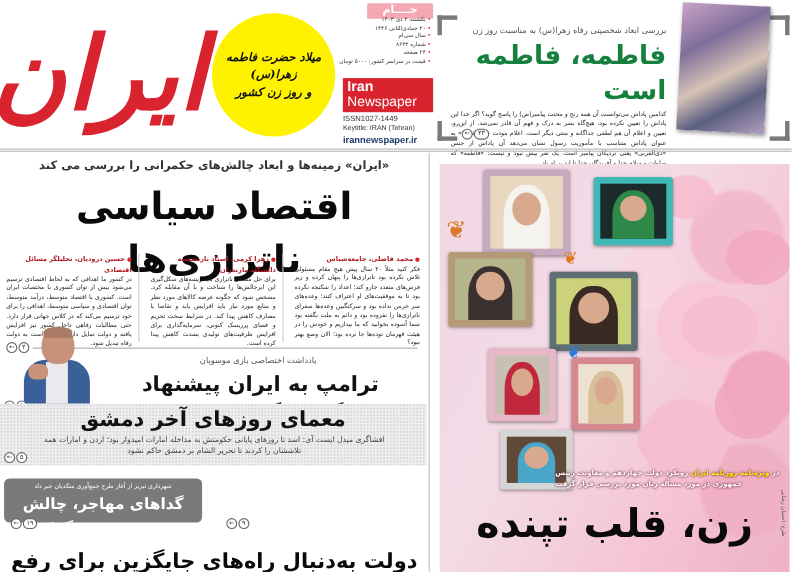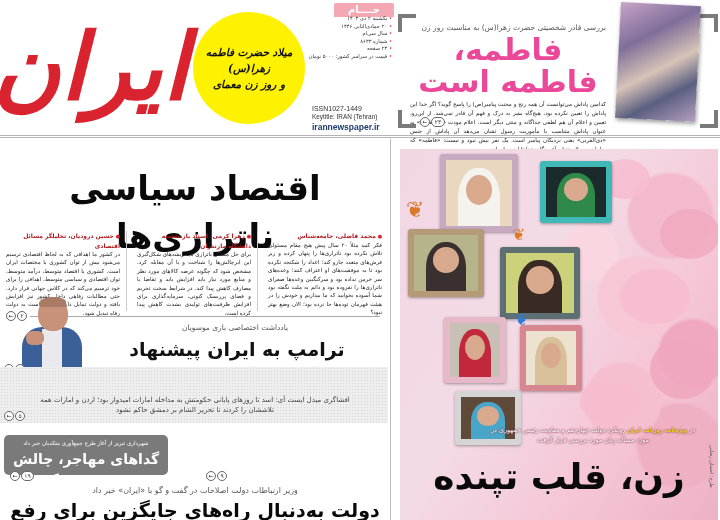--- a/index.html
+++ b/index.html
@@ -52,21 +52,21 @@
   .c-tr { right: 0; top: 4px; border-width: 4px 4px 0 0; }
   .c-bl { left: 0; bottom: 4px; border-width: 0 0 4px 4px; }
   .c-br { right: 0; bottom: 4px; border-width: 0 4px 4px 0; }
   .fatemeh-photo {
     position: absolute; right: 20px; top: -6px; width: 80px; height: 116px;
     background: linear-gradient(150deg, #c9a3c8 0%, #7f6e9a 30%, #d7c3b8 55%, #5a5f80 75%, #b59fc0 100%);
     transform: rotate(3deg); box-shadow: 1px 2px 4px rgba(0,0,0,0.4);
   }
   .fatemeh-text { position: absolute; left: 12px; top: 12px; width: 196px; text-align: right; }
   .fatemeh-kicker { font-size: 7.5px; color: #555; line-height: 12px; }
-  .fatemeh-title { font-size: 30px; font-weight: bold; line-height: 32px; color: #ec4899; text-align: center; }
+  .fatemeh-title { font-size: 24px; font-weight: bold; line-height: 32px; color: #15803d; }
   .fatemeh-body { font-size: 5.6px; line-height: 9px; color: #222; text-align: justify; text-align-last: right; margin-top: 2px; }
   .page-ref { position: absolute; display: flex; gap: 1px; direction: ltr; }
   .page-ref span { display: inline-block; width: 10px; height: 10px; border: 1px solid #666; border-radius: 50%; font-size: 6px; line-height: 8px; text-align: center; color: #333; background: #fff; }
 
   .rule-top { position: absolute; left: 0; top: 135px; width: 720px; height: 3px; border-top: 1px solid #b5b5b5; border-bottom: 1px solid #b5b5b5; }
 
   
   .left-col { position: absolute; left: 0; top: 139px; width: 390px; height: 381px; }
   .lead-kicker { position: absolute; left: 0; top: 6px; width: 390px; text-align: center; font-size: 10.5px; color: #333; font-weight: bold; }
   .lead-title { position: absolute; left: 0; top: 25px; width: 390px; text-align: center; font-size: 34px; font-weight: bold; line-height: 48px; color: #0a0a0a; letter-spacing: -1px; }
@@ -119,74 +119,79 @@
       radial-gradient(circle at 60% 28%, #fad6e1 0 8%, transparent 9%),
       linear-gradient(120deg, #f1d7e4 0%, #f3dbe6 40%, #f5c6d6 70%, #eeb1c6 100%);
   }
   .blossom { position: absolute; border-radius: 50%; background: #f6bccf; opacity: 0.85; }
   .frame { position: absolute; padding: 6px; border-radius: 3px; box-shadow: 0 1px 3px rgba(0,0,0,0.35); }
   .frame .portrait { width: 100%; height: 100%; position: relative; overflow: hidden; }
   .portrait .face { position: absolute; left: 30%; top: 22%; width: 40%; height: 46%; border-radius: 50%; background: #d9a98e; }
   .portrait .scarf { position: absolute; left: 18%; top: 12%; width: 64%; height: 100%; border-radius: 45% 45% 0 0; }
   .butterfly { position: absolute; font-size: 22px; line-height: 22px; }
 
-  .feature-sub { position: absolute; right: 20px; top: 276px; width: 210px; text-align: center; font-size: 6.4px; line-height: 10px; color: #fff; font-weight: normal; text-shadow: 0 0 2px #7a2f47, 0 0 2px #7a2f47; }
+  .feature-sub { position: absolute; right: 3px; top: 276px; width: 210px; text-align: left; font-size: 6.4px; line-height: 10px; color: #fff; font-weight: bold; text-shadow: 0 0 2px #7a2f47, 0 0 2px #7a2f47; }
   .feature-sub .hl { color: #fff200; }
   .feature-title { position: absolute; left: 0; top: 298px; width: 318px; text-align: center; font-size: 36px; font-weight: bold; line-height: 60px; color: #0a0a0a; letter-spacing: -1px; }
   .credit { position: absolute; right: 3px; top: 296px; writing-mode: vertical-rl; font-size: 5px; color: #555; }
 </style>
 </head>
 <body>
 
 <div id="masthead">
   <div class="logo">ایران</div>
 
   <div class="yellow-badge">
     <div class="l1">میلاد حضرت فاطمه زهرا(س)</div>
-    <div class="l2">و روز زن معمای</div>
+    <div class="l2">و روز زن کشور</div>
   </div>
 
   <div class="issue-info">
     <div class="jam-tag">جــــام</div>
     <ul class="info-list">
       <li>یکشنبه ۲ دی ۱۴۰۳</li>
       <li>۲۰ جمادی‌الثانی ۱۴۴۶</li>
       <li>سال سی‌ام</li>
       <li>شماره ۸۶۳۳</li>
       <li>۲۴ صفحه</li>
       <li>قیمت در سراسر کشور: ۵۰۰۰ تومان</li>
     </ul>
+    <div class="newspaper-box">
+      <div class="b1">Iran</div>
+      <div class="b2">Newspaper</div>
+    </div>
     <div class="meta-ltr">
       <div class="m1">ISSN1027-1449</div>
       <div class="m2">Keytitle: IRAN (Tehran)</div>
       <div class="m3">irannewspaper.ir</div>
     </div>
   </div>
 
   <div class="fatemeh-box">
     <div class="corner c-tl"></div>
     <div class="corner c-tr"></div>
     <div class="corner c-bl"></div>
     <div class="corner c-br"></div>
     <div class="fatemeh-photo"></div>
     <div class="fatemeh-text">
-      <div class="fatemeh-kicker">بررسی قادر شخصیتی حضرت زهرا(س) به مناسبت روز زن</div>
+      <div class="fatemeh-kicker">بررسی ابعاد شخصیتی رفاه زهرا(س) به مناسبت روز زن</div>
       <div class="fatemeh-title">فاطمه، فاطمه است</div>
       <div class="fatemeh-body">کدامین پاداش می‌توانست آن همه رنج و محنت پیامبر(ص) را پاسخ گوید؟ اگر خدا این پاداش را تعیین نکرده بود، هیچ‌گاه بشر به درک و فهم آن قادر نمی‌شد. از این‌رو، تعیین و اعلام آن هم لطفی جداگانه و منتی دیگر است. اعلام مودت «ذی‌القربی» به عنوان پاداش متناسب با مأموریت رسول نشان می‌دهد آن پاداش از جنس «ذی‌القربی» یعنی نزدیکان پیامبر است. یک نفر بیش نبود و نیست: «فاطمه» که صلوات و سلام خدا و آفریدگان خدا تا ابد بر او باد.</div>
     </div>
     <div class="page-ref" style="left: 22px; top: 107px;">
       <span>←</span>
       <span style="width:14px;border-radius:6px;">۲۳</span>
     </div>
   </div>
 </div>
 
 <div class="rule-top"></div>
 
 <div class="left-col">
+  <div class="lead-kicker">«ایران» زمینه‌ها و ابعاد چالش‌های حکمرانی را بررسی می کند</div>
   <div class="lead-title">اقتصاد سیاسی ناترازی‌ها</div>
 
   <div class="opinions">
     <div class="op">
       <div class="op-author">محمد فاضلی، جامعه‌شناس</div>
       <div class="op-body">فکر کنید مثلاً ۲۰ سال پیش هیچ مقام مسئولی تلاش نکرده بود ناترازی‌ها را پنهان کرده و زیر فرش‌های متعدد جارو کند؛ اعداد را شکنجه نکرده بود تا به موفقیت‌های او اعتراف کنند؛ وعده‌های سر خرمن نداده بود و سرکنگبین وعده‌ها صفرای ناترازی‌ها را نفزوده بود و دائم به ملت نگفته بود شما آسوده بخوابید که ما بیداریم و خودش را در هیئت قهرمان توده‌ها جا نزده بود؛ الان وضع بهتر نبود؟</div>
     </div>
     <div class="op">
       <div class="op-author">زهرا کرمی، استاد بازنشسته دانشگاه مازندران</div>
       <div class="op-body">برای حل مشکل ناترازی باید ریشه‌های شکل‌گیری این ابرچالش‌ها را شناخت و با آن مقابله کرد. مشخص شود که چگونه عرضه کالاهای مورد نظر و منابع مورد نیاز باید افزایش یابد و تقاضا یا مصارف کاهش پیدا کند. در شرایط سخت تحریم و فضای پرریسک کنونی، سرمایه‌گذاری برای افزایش ظرفیت‌های تولیدی بشدت کاهش پیدا کرده است.</div>
@@ -211,42 +216,42 @@
     <div class="trump-hand"></div>
   </div>
   <div class="trump-kicker">یادداشت اختصاصی بازی موسویان</div>
   <div class="trump-title">ترامپ به ایران پیشنهاد گفت‌وگو می‌دهد</div>
   <div class="page-ref" style="left: 4px; top: 225px;">
     <span>←</span>
     <span>۱</span>
   </div>
 
   <div class="damascus-box">
+    <div class="damascus-title">معمای روزهای آخر دمشق</div>
     <div class="damascus-sub">افشاگری میدل ایست آی: اسد تا روزهای پایانی حکومتش به مداخله امارات امیدوار بود؛ اردن و امارات همه تلاششان را کردند تا تحریر الشام بر دمشق حاکم نشود</div>
     <div class="page-ref" style="left: 4px; top: 44px;">
       <span>←</span>
       <span>۵</span>
     </div>
   </div>
 
   <div class="page-ref" style="left: 206px; top: 332px;">
     <span>←</span>
     <span>۹</span>
   </div>
 
-  <div class="grey-box" style="left: 4px; width: 164px;">
+  <div class="grey-box" style="left: 4px; width: 180px;">
     <div class="gk">شهرداری تبریز از آغاز طرح جمع‌آوری متکدیان خبر داد</div>
     <div class="gt">گداهای مهاجر، چالش شهر بدون گدا</div>
   </div>
   <div class="page-ref" style="left: 10px; top: 332px;">
     <span>←</span>
     <span style="width:13px;border-radius:6px;">۱۹</span>
   </div>
 
-  <div class="filter-kicker">وزیر ارتباطات دولت اصلاحات در گفت و گو با «ایران» خبر داد</div>
   <div class="filter-title">دولت به‌دنبال راه‌های جایگزین برای رفع فیلترینگ</div>
 </div>
 
 <div class="vrule"></div>
 
 <div class="feature">
   <div class="blossom" style="left:200px;top:10px;width:50px;height:40px;"></div>
   <div class="blossom" style="left:260px;top:60px;width:60px;height:50px;background:#f1a9bf;"></div>
   <div class="blossom" style="left:220px;top:120px;width:70px;height:55px;"></div>
   <div class="blossom" style="left:250px;top:190px;width:65px;height:60px;background:#efa6bd;"></div>

